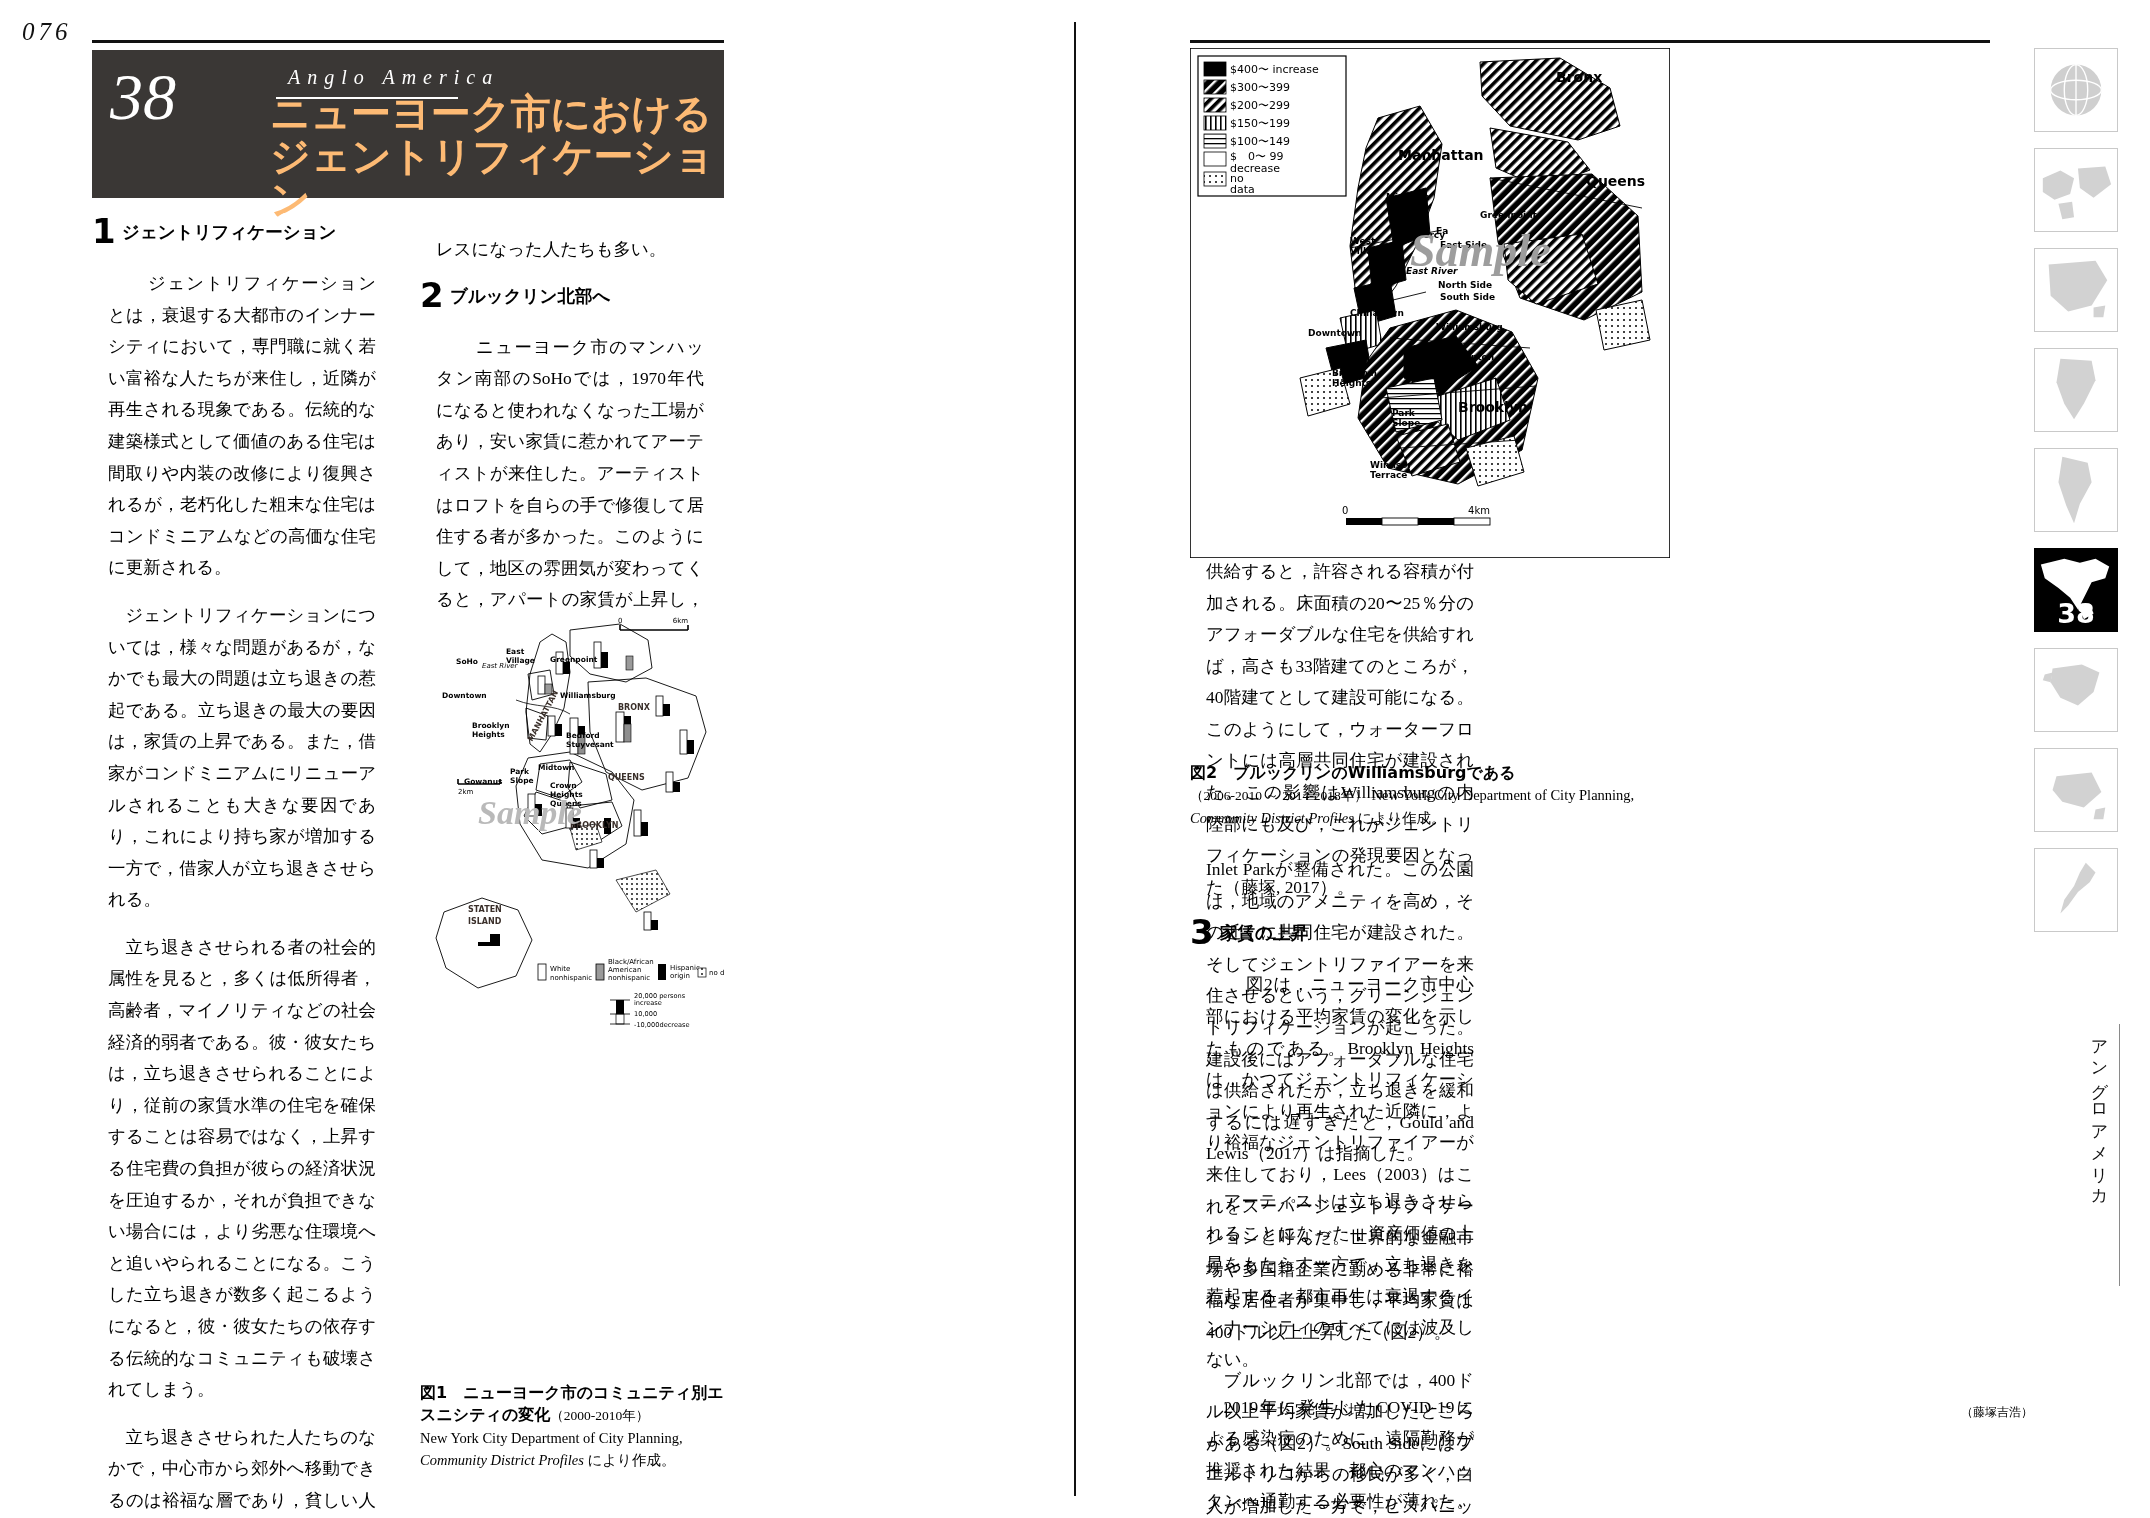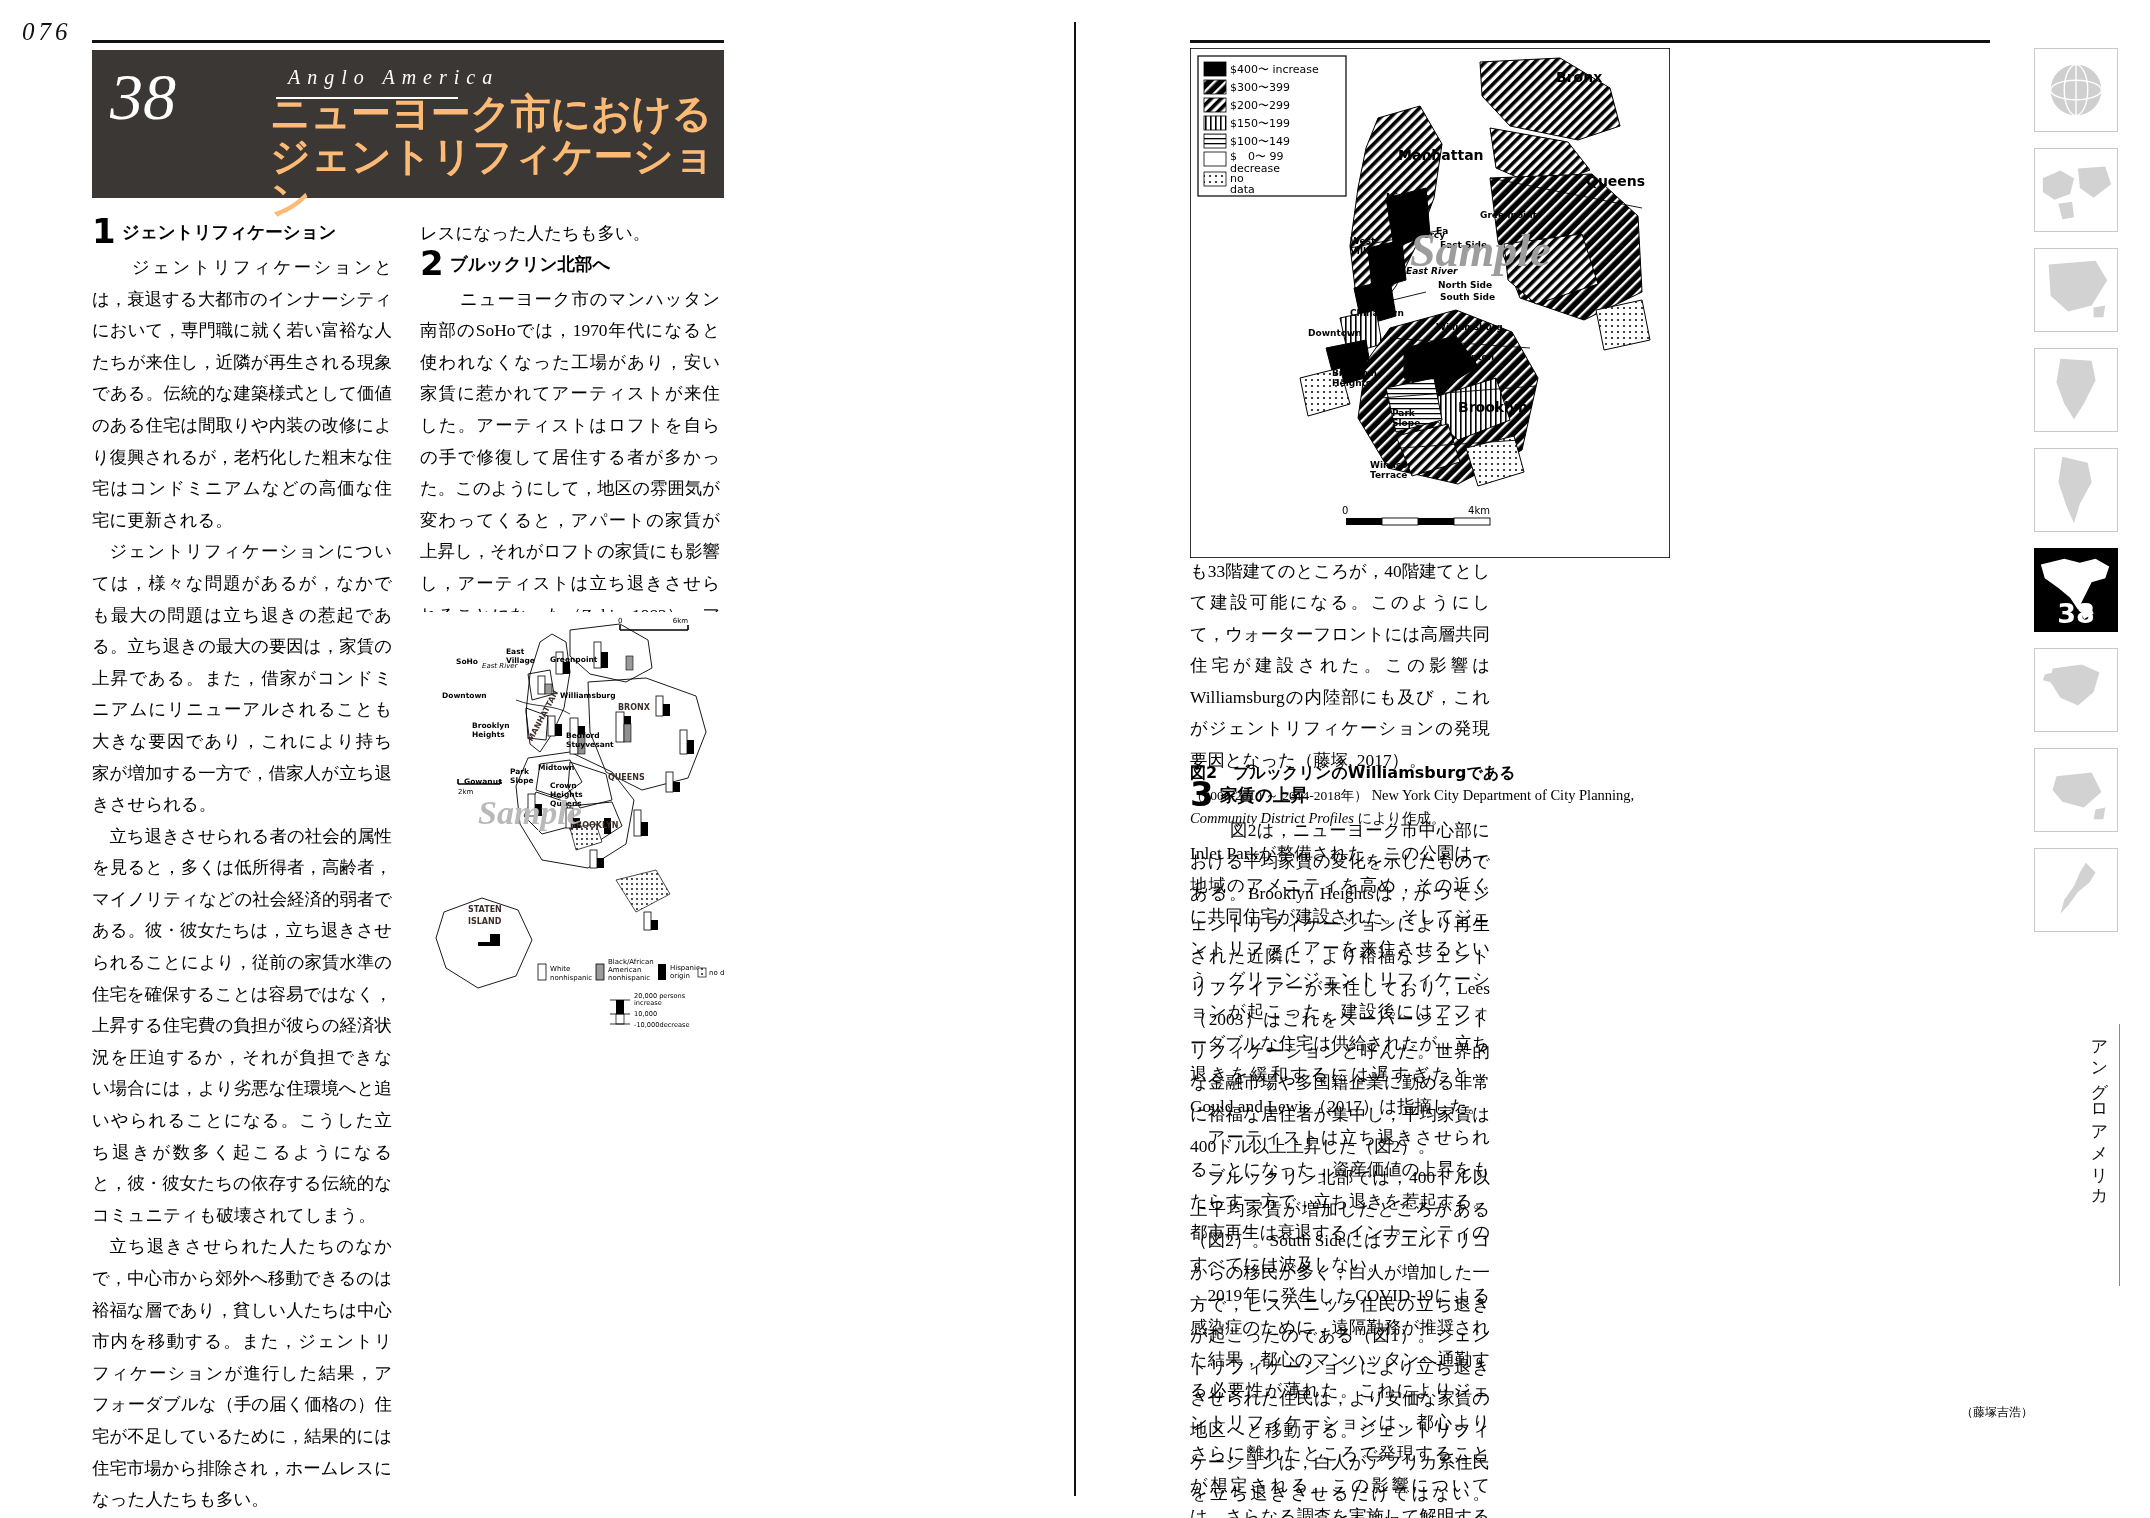--- a/index.html
+++ b/index.html
@@ -65,21 +65,21 @@
   }
 
   
   .col{
     position:absolute;
     font-family:"Liberation Serif","DejaVu Serif",serif;
     font-size:17.4px;line-height:31.6px;
     text-align:justify;text-justify:inter-ideograph;
     color:#000;
   }
-  .col p{margin:0;text-indent:1em;}
+  .col p{margin:16px;text-indent:1em;}
   .col p.noind{text-indent:0;}
   .sec{
     position:relative;margin:0;text-indent:0;
     min-height:34px;
   }
   .sec .num{
     position:absolute;left:0;top:-4px;
     font-family:"DejaVu Sans","Liberation Sans",sans-serif;
     font-weight:700;font-size:34px;line-height:1;color:#000;
   }
@@ -372,20 +372,24 @@
           <line x1="190" y1="402" x2="210" y2="402" stroke="#000" stroke-width="0.8"></line>
           <line x1="190" y1="412" x2="210" y2="412" stroke="#000" stroke-width="0.8"></line>
           <text x="214" y="386" class="mono" font-size="6.6">20,000 persons</text>
           <text x="214" y="393" class="mono" font-size="6.6">increase</text>
           <text x="214" y="404" class="mono" font-size="6.6">10,000</text>
           <text x="214" y="415" class="mono" font-size="6.6">-10,000decrease</text>
         </g>
       </svg>
     </div>
 
+    <div class="fig1-cap">
+      <span class="cap-jp">図1　ニューヨーク市のコミュニティ別エスニシティの変化</span><span class="cap-small">（2000-2010年）</span><br>
+      <span class="cap-src">New York City Department of City Planning, </span><span class="cap-src cap-ital">Community District Profiles</span><span class="cap-src"> により作成。</span>
+    </div>
   </div>
 
   <div class="page page-right">
 
     <div class="folio folio-right">077</div>
     <div class="rule-top right" style="left:115px;width:800px;"></div>
 
     <div class="col" id="c3" style="left:115px;">
       <p>図1は，2000〜2010年のニューヨーク市のコミュニティ別エスニシティの人口変化を示したものである。白人人口が最も増加したのは，ブルックリンのWilliamsburgである。</p>
       <p>Williamsburgでは，イースト川の水運によって立地した工場や倉庫が使われなくなり，老朽化した状態であった。イースト川沿いの工業地域は，2005年にゾーニングが変更され，住宅地域と近隣商業地域，公園となった。住宅地域において共同住宅を建設する際に，アフォーダブルな住宅を合わせて供給すると，許容される容積が付加される。床面積の20〜25％分のアフォーダブルな住宅を供給すれば，高さも33階建てのところが，40階建てとして建設可能になる。このようにして，ウォーターフロントには高層共同住宅が建設された。この影響はWilliamsburgの内陸部にも及び，これがジェントリフィケーションの発現要因となった（藤塚, 2017）。</p>

